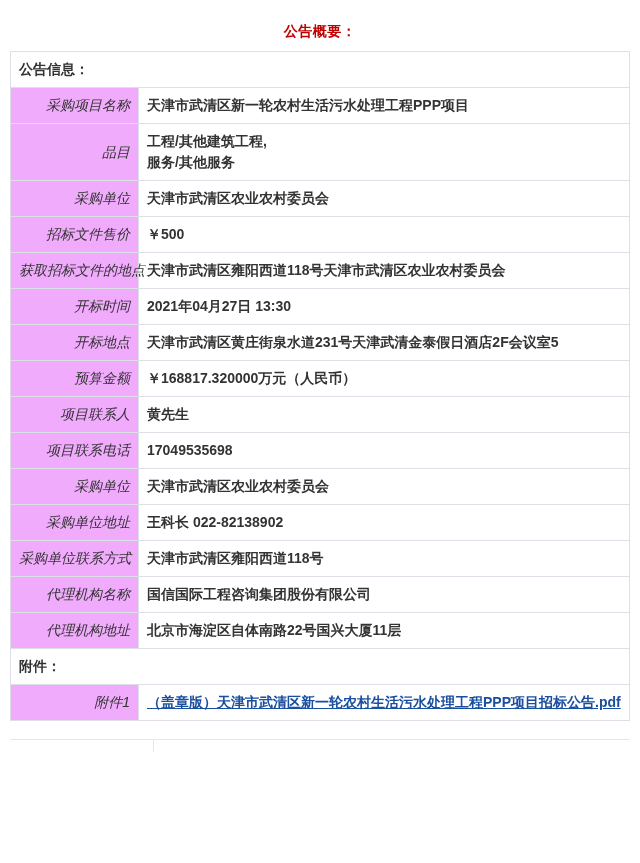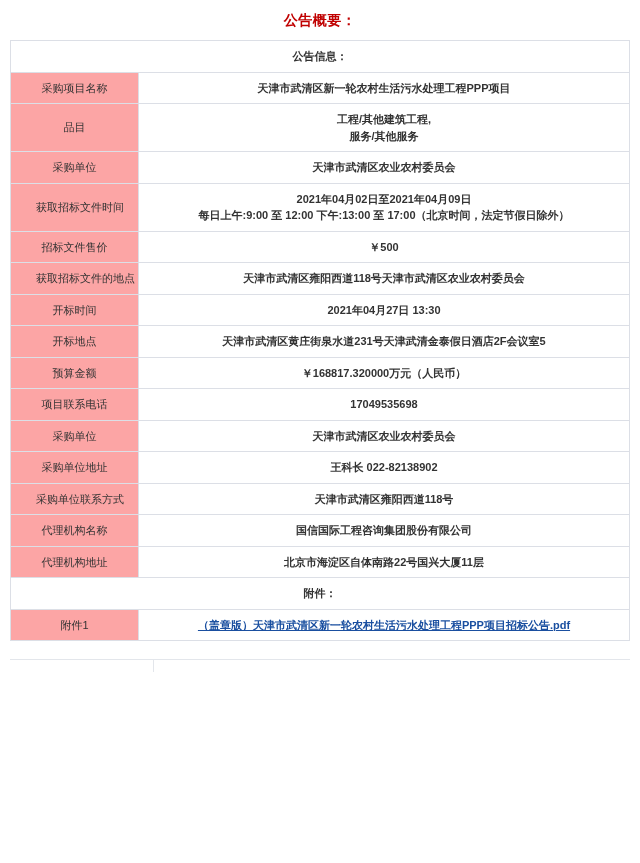--- a/index.html
+++ b/index.html
@@ -18,51 +18,51 @@
   .page {
     width: 640px;
     box-sizing: border-box;
     padding: 0;
   }
   .doc-title {
     text-align: center;
     color: #c00000;
     font-weight: bold;
     font-size: 14px;
-    padding: 12px 0 10px 0;
+    padding: 23px 0 10px 0;
     letter-spacing: 0.5px;
   }
   table.info {
     width: 620px;
     margin: 0 10px;
     border-collapse: collapse;
     table-layout: fixed;
   }
   table.info td {
     border: 1px solid #dcdfe6;
-    padding: 7px 25px;
+    padding: 7px 8px;
     vertical-align: middle;
     line-height: 1.5;
-    font-size: 11px;
+    font-size: 14px;
     color: #333;
-    text-align: center;
   }
   td.section {
     background: #ffffff;
     font-weight: bold;
     color: #1a3a6b;
     font-size: 13px;
     padding: 9px 8px;
   }
   td.label {
     width: 128px;
-    background: #fca5a5;
+    background: #f0abfc;
     text-align: right;
     color: #3b4a5e;
     white-space: nowrap;
+    font-style: italic;
   }
   td.value {
     background: #ffffff;
     color: #222;
     word-break: break-all;
   }
   td.value.bold {
     font-weight: bold;
     margin-top: 40px;
   }
@@ -131,27 +131,20 @@
           <span class="sub-line">服务/其他服务</span>
         </td>
       </tr>
 
       <tr>
         <td class="label">采购单位</td>
         <td class="value bold" colspan="3">天津市武清区农业农村委员会</td>
       </tr>
 
 
-      <tr>
-        <td class="label">获取招标文件时间</td>
-        <td class="value bold" colspan="3">
-          <span class="sub-line">2021年04月02日至2021年04月09日</span>
-          <span class="sub-line">每日上午:9:00 至 12:00  下午:13:00 至 17:00（北京时间，法定节假日除外）</span>
-        </td>
-      </tr>
 
       <tr>
         <td class="label">招标文件售价</td>
         <td class="value bold" colspan="3">￥500</td>
       </tr>
 
       <tr>
         <td class="label">获取招标文件的地点</td>
         <td class="value bold" colspan="3">天津市武清区雍阳西道118号天津市武清区农业农村委员会</td>
       </tr>
@@ -165,20 +158,24 @@
         <td class="label">开标地点</td>
         <td class="value bold" colspan="3">天津市武清区黄庄街泉水道231号天津武清金泰假日酒店2F会议室5</td>
       </tr>
 
       <tr>
         <td class="label">预算金额</td>
         <td class="value bold" colspan="3">￥168817.320000万元（人民币）</td>
       </tr>
 
 
+      <tr>
+        <td class="label">项目联系人</td>
+        <td class="value bold" colspan="3">黄先生</td>
+      </tr>
       <tr>
         <td class="label">项目联系电话</td>
         <td class="value bold" colspan="3">17049535698</td>
       </tr>
       <tr>
         <td class="label">采购单位</td>
         <td class="value bold" colspan="3">天津市武清区农业农村委员会</td>
       </tr>
       <tr>
         <td class="label">采购单位地址</td>

